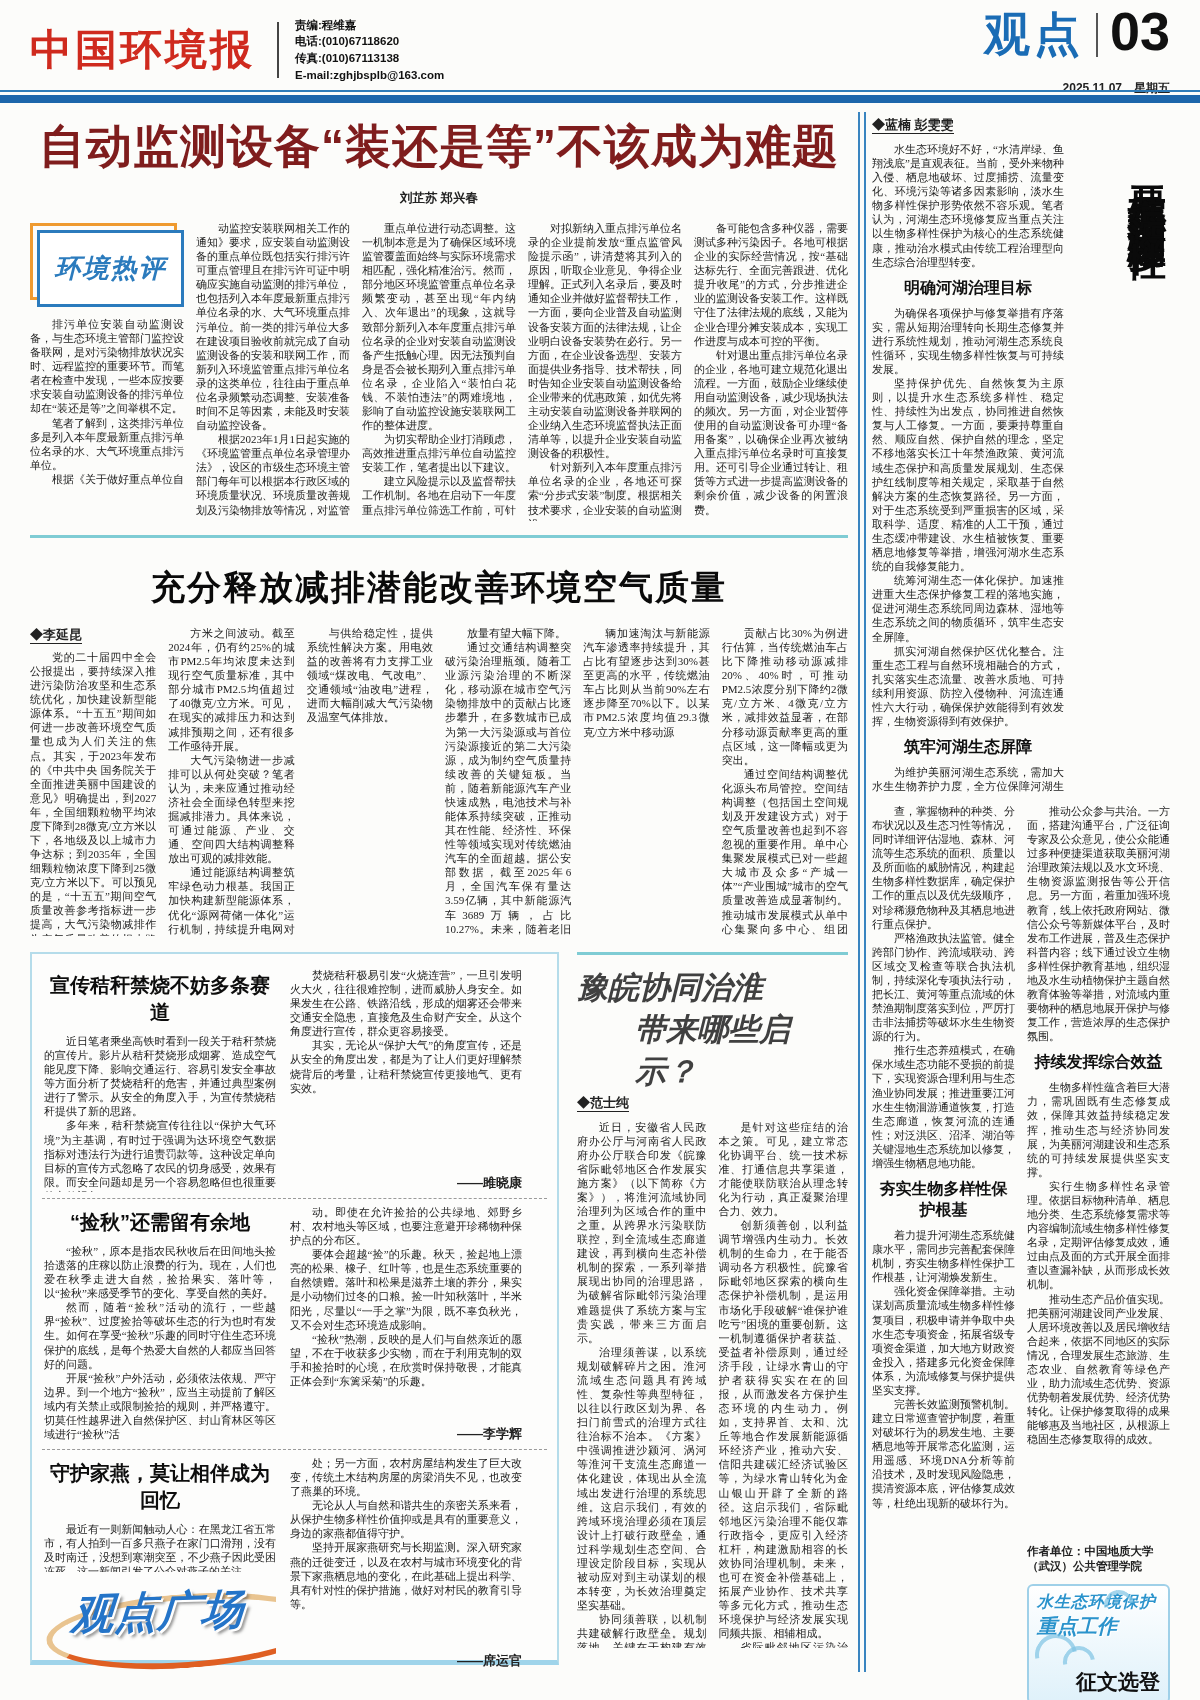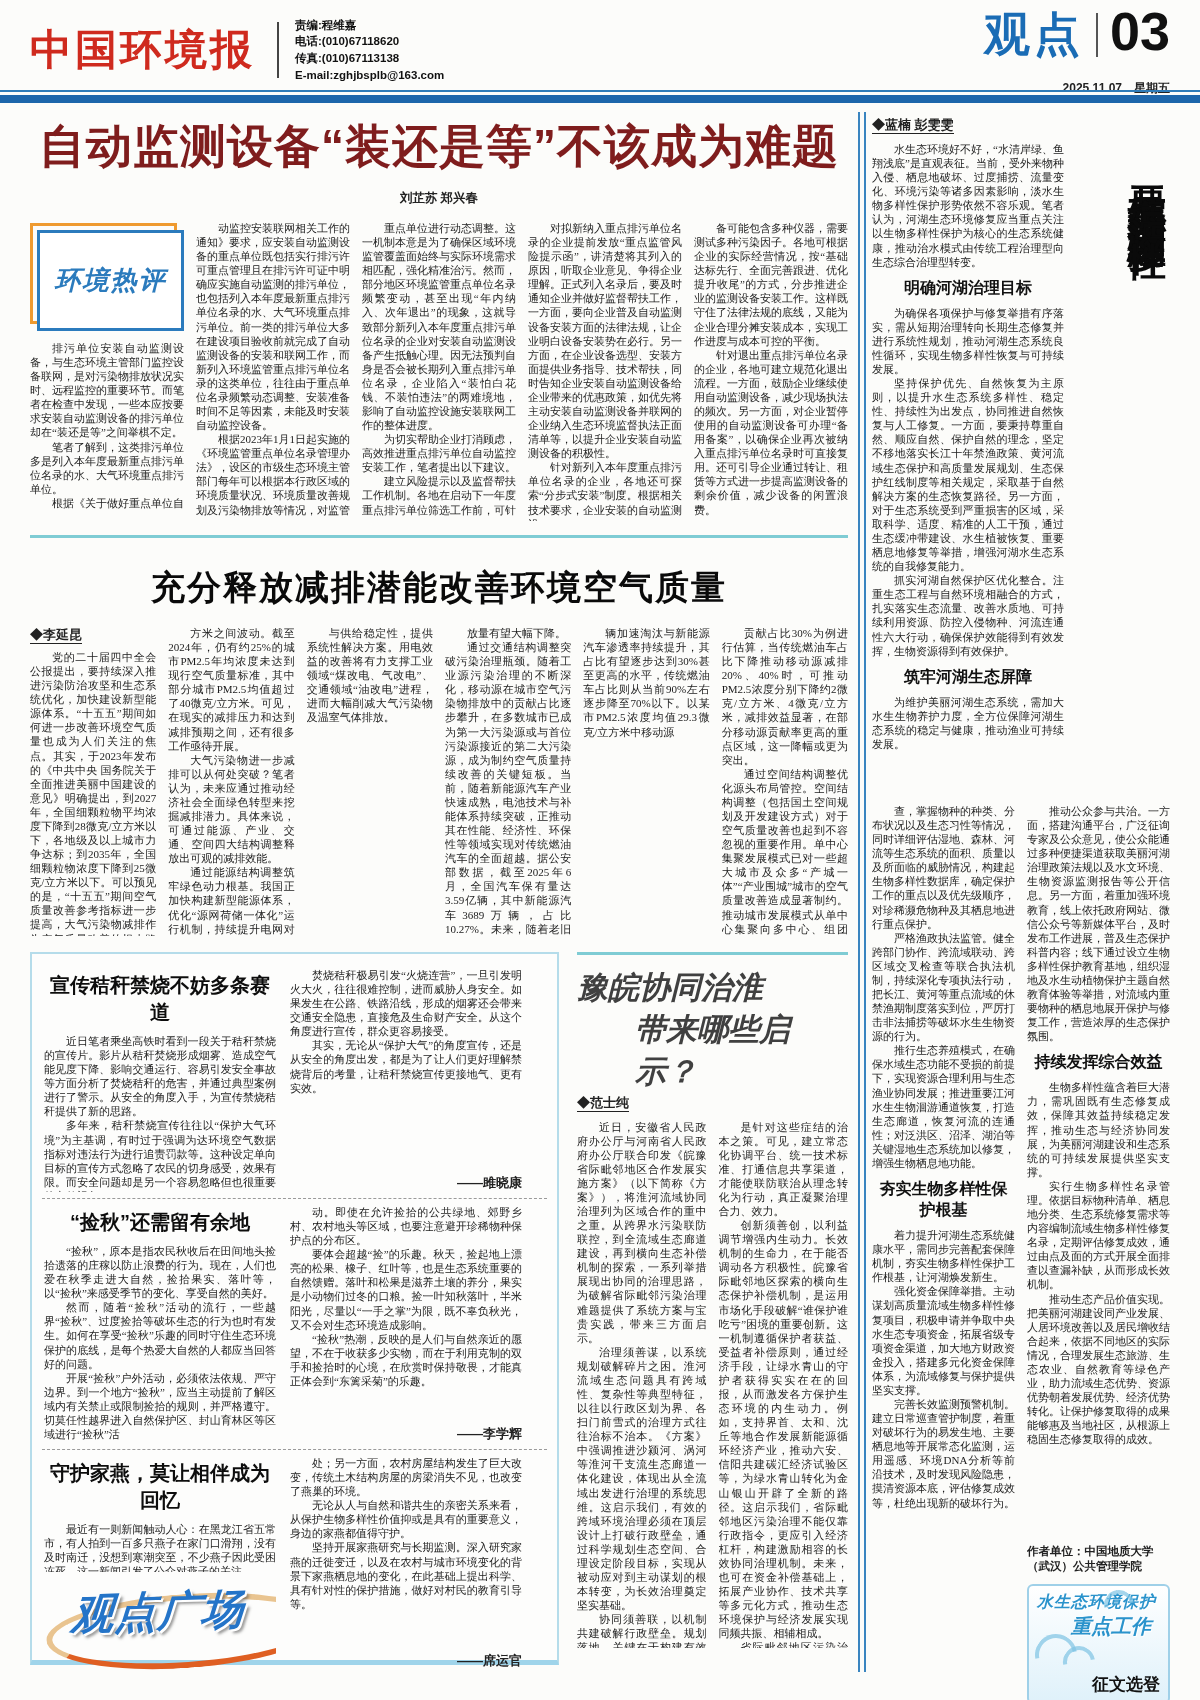--- a/index.html
+++ b/index.html
@@ -31,21 +31,21 @@
   .cols{display:flex;gap:12px;overflow:hidden;}
   .col{flex:1;overflow:hidden;}
   h3.subhead{font-size:16px;font-weight:900;font-family:"Liberation Sans",sans-serif;
              text-align:center;margin:9px 0 7px;color:#111;}
   .signature{text-align:right;font-weight:bold;font-size:13px;margin-top:11px;font-family:"Liberation Sans",sans-serif;}
   
   .top-art h1{margin:4px 0 0;text-align:center;font-size:46px;font-weight:900;letter-spacing:1px;
               font-family:"Liberation Sans",sans-serif;color:#7f1d1d;}
   .top-byline{text-align:center;font-size:12.5px;font-weight:bold;margin:12px 0 14px;}
   .top-cols{height:300px;}
-  .badge{position:relative;height:108px;margin:2px 0 10px;padding-left:32px;}
+  .badge{position:relative;height:84px;margin:2px 0 10px;padding-left:32px;}
   .badge .f-o{position:absolute;top:0;left:0;right:7px;bottom:7px;border:3px solid #ef9a2f;}
   .badge .f-b{position:absolute;top:7px;left:7px;right:0;bottom:0;border:3px solid #2b7bbd;background:#fff;
               display:flex;align-items:center;justify-content:center;}
   .badge .f-b span{font-size:26px;font-weight:900;color:#2b7bbd;letter-spacing:2px;font-style:italic;}
   
   .air-art{margin-top:14px;border-top:3px solid #7fccd4;padding-top:12px;}
   .air-art h2{margin:15px;text-align:center;font-size:34px;font-weight:900;letter-spacing:2px;
               font-family:"Liberation Sans",sans-serif;color:#0a0a0a;}
   .air-cols{height:310px;margin-top:14px;}
   
@@ -82,23 +82,23 @@
               font-family:"DejaVu Serif",serif;overflow:hidden;}
   .r-bottom{display:flex;gap:12px;margin-top:10px;height:900px;}
   .r-col{width:143px;overflow:hidden;}
   .r-col2{display:flex;flex-direction:column;}
   .r-col2-text{flex:1;overflow:hidden;}
   .author{font-size:11.5px;font-weight:900;margin-top:6px;font-family:"Liberation Sans",sans-serif;line-height:1.3;}
   .promo{margin-top:10px;height:104px;border:2px solid #9fd0e8;border-radius:6px;position:relative;
          background:linear-gradient(180deg,#ffffff,#dff1fa);overflow:hidden;padding:6px 8px;}
   .promo-l1{font-size:16px;font-weight:900;font-style:italic;color:#2a93cc;letter-spacing:1px;
             text-shadow:1px 1px 0 #fff;font-family:Liberation Serif, serif;}
-  .promo-l2{font-size:20px;font-weight:900;font-style:italic;color:#2a93cc;margin-left:34px;
+  .promo-l2{font-size:20px;font-weight:900;font-style:italic;color:#2a93cc;
             text-shadow:1px 1px 0 #fff;font-family:"Liberation Sans",sans-serif;}
-  .promo-l3{position:absolute;right:8px;bottom:6px;font-size:17px;font-weight:900;color:#111;
+  .promo-l3{position:absolute;right:8px;bottom:6px;font-size:21px;font-weight:900;color:#111;
             font-family:"Liberation Sans",sans-serif;}
   .wave{position:absolute;width:34px;height:34px;border-radius:50%;border:4px solid #7fc4e4;
         border-right-color:transparent;border-bottom-color:transparent;transform:rotate(35deg);opacity:.7;}
   .w1{left:6px;top:48px;} .w2{left:34px;top:60px;width:24px;height:24px;} .w3{right:34px;top:4px;width:22px;height:22px;}
 </style>
 </head>
 <body>
 
 <header class="masthead">
   <div class="logo">中国环境报</div>
@@ -280,20 +280,21 @@
     <div class="r-byline"><span>◆蓝楠 彭雯雯</span></div>
     <div class="r-top">
       <div class="r-colA">
         <div class="paras">
             <p>水生态环境好不好，“水清岸绿、鱼翔浅底”是直观表征。当前，受外来物种入侵、栖息地破坏、过度捕捞、流量变化、环境污染等诸多因素影响，淡水生物多样性保护形势依然不容乐观。笔者认为，河湖生态环境修复应当重点关注以生物多样性保护为核心的生态系统健康，推动治水模式由传统工程治理型向生态综合治理型转变。</p>
           </div>
         <h3 class="subhead">明确河湖治理目标</h3>
         <div class="paras">
             <p>为确保各项保护与修复举措有序落实，需从短期治理转向长期生态修复并进行系统性规划，推动河湖生态系统良性循环，实现生物多样性恢复与可持续发展。</p>
             <p>坚持保护优先、自然恢复为主原则，以提升水生态系统多样性、稳定性、持续性为出发点，协同推进自然恢复与人工修复。一方面，要秉持尊重自然、顺应自然、保护自然的理念，坚定不移地落实长江十年禁渔政策、黄河流域生态保护和高质量发展规划、生态保护红线制度等相关规定，采取基于自然解决方案的生态恢复路径。另一方面，对于生态系统受到严重损害的区域，采取科学、适度、精准的人工干预，通过生态缓冲带建设、水生植被恢复、重要栖息地修复等举措，增强河湖水生态系统的自我修复能力。</p>
+            <p>统筹河湖生态一体化保护。加速推进重大生态保护修复工程的落地实施，促进河湖生态系统同周边森林、湿地等生态系统之间的物质循环，筑牢生态安全屏障。</p>
             <p>抓实河湖自然保护区优化整合。注重生态工程与自然环境相融合的方式，扎实落实生态流量、改善水质地、可持续利用资源、防控入侵物种、河流连通性六大行动，确保保护效能得到有效发挥，生物资源得到有效保护。</p>
           </div>
         <h3 class="subhead">筑牢河湖生态屏障</h3>
         <div class="paras">
             <p>为维护美丽河湖生态系统，需加大水生生物养护力度，全方位保障河湖生态系统的稳定与健康，推动渔业可持续发展。</p>
           </div>
       </div>
       <div class="v-headline">开展综合治理保护河湖生物多样性</div>
     </div>
     <div class="r-bottom">

